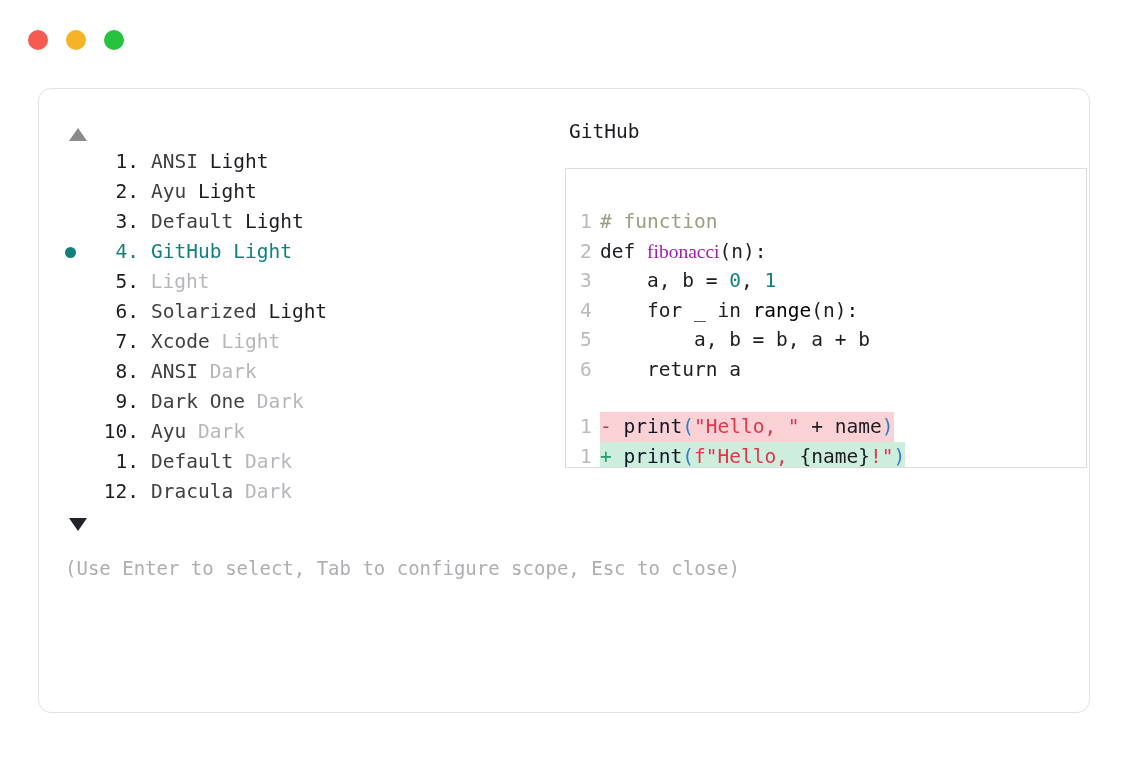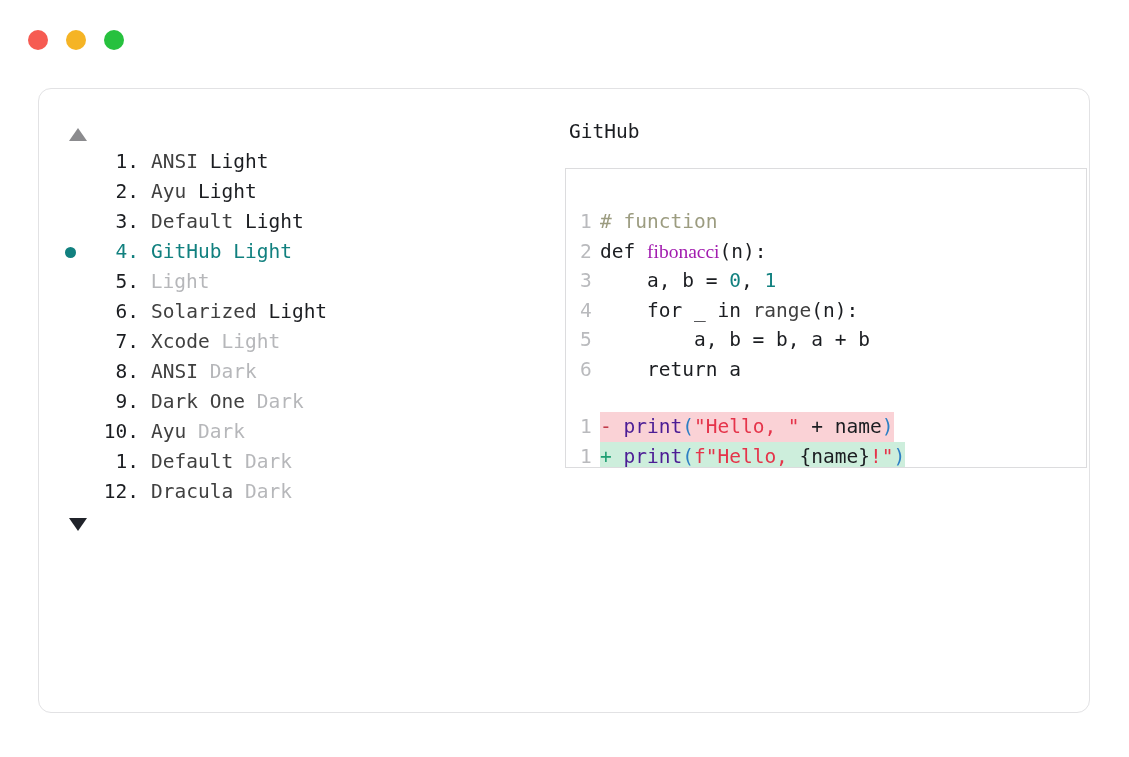--- a/index.html
+++ b/index.html
@@ -183,22 +183,22 @@
     display: inline-block;
     width: 11px;
     text-align: right;
     margin-right: 9px;
   }
   .tok-comment { color: #9c9c80; }
   .tok-kw      { color: #1b1d21; text-align: right; }
   .tok-fn      { color: #a21caf; font-family: Liberation Serif, serif; }
   .tok-plain   { color: #1b1d21; }
   .tok-num     { color: #11807f; }
-  .tok-builtin { color: #404040; }
-  .tok-call    { color: #4c1d95; }
+  .tok-builtin { color: #000000; }
+  .tok-call    { color: #0f172a; }
   .tok-str     { color: #e5344a; }
   .tok-punct   { color: #2c7fc4; }
 
   .diff-block { margin-top: 28px; }
   .diff-line {
     white-space: pre;
     display: block;
   }
   .diff-line .hl {
     display: inline;
@@ -235,20 +235,21 @@
             <li class="theme-item"><span class="bullet-slot"></span><span class="idx"> 7.</span><span class="name">Xcode</span><span class="variant dim"> Light</span></li>
             <li class="theme-item"><span class="bullet-slot"></span><span class="idx"> 8.</span><span class="name">ANSI</span><span class="variant dim"> Dark</span></li>
             <li class="theme-item"><span class="bullet-slot"></span><span class="idx"> 9.</span><span class="name">Dark One</span><span class="variant dim"> Dark</span></li>
             <li class="theme-item"><span class="bullet-slot"></span><span class="idx">10.</span><span class="name">Ayu</span><span class="variant dim"> Dark</span></li>
             <li class="theme-item"><span class="bullet-slot"></span><span class="idx">1.</span><span class="name">Default</span><span class="variant dim"> Dark</span></li>
             <li class="theme-item"><span class="bullet-slot"></span><span class="idx">12.</span><span class="name">Dracula</span><span class="variant dim"> Dark</span></li>
           </ul>
 
         <div class="scroll-arrow arrow-down"></div>
 
+        <div class="hint">(Use Enter to select, Tab to configure scope, Esc to close)</div>
       </div>
 
       <div class="right-col">
         <div class="preview-label">GitHub</div>
         <div class="preview-box">
           <div class="code" id="code-block"><div class="code-line"><span class="ln">1</span><span class="tok-comment"># function</span></div><div class="code-line"><span class="ln">2</span><span class="tok-kw">def </span><span class="tok-fn">fibonacci</span><span class="tok-plain">(n):</span></div><div class="code-line"><span class="ln">3</span><span class="tok-plain">    a, b = </span><span class="tok-num">0</span><span class="tok-plain">, </span><span class="tok-num">1</span></div><div class="code-line"><span class="ln">4</span><span class="tok-plain">    for _ in </span><span class="tok-builtin">range</span><span class="tok-plain">(n):</span></div><div class="code-line"><span class="ln">5</span><span class="tok-plain">        a, b = b, a + b</span></div><div class="code-line"><span class="ln">6</span><span class="tok-plain">    return a</span></div></div>
           <div class="code diff-block" id="diff-block"><div class="diff-line diff-del"><span class="ln" style="background: transparent;">1</span><span class="hl"><span class="diff-sign-del">- </span><span class="tok-call">print</span><span class="tok-punct">(</span><span class="tok-str">"Hello, "</span><span class="tok-plain"> + name</span><span class="tok-punct">)</span></span></div><div class="diff-line diff-add"><span class="ln" style="background: transparent;">1</span><span class="hl"><span class="diff-sign-add">+ </span><span class="tok-call">print</span><span class="tok-punct">(</span><span class="tok-str">f"Hello, </span><span class="tok-plain">{name}</span><span class="tok-str">!"</span><span class="tok-punct">)</span></span></div></div>
         </div>
       </div>
 

